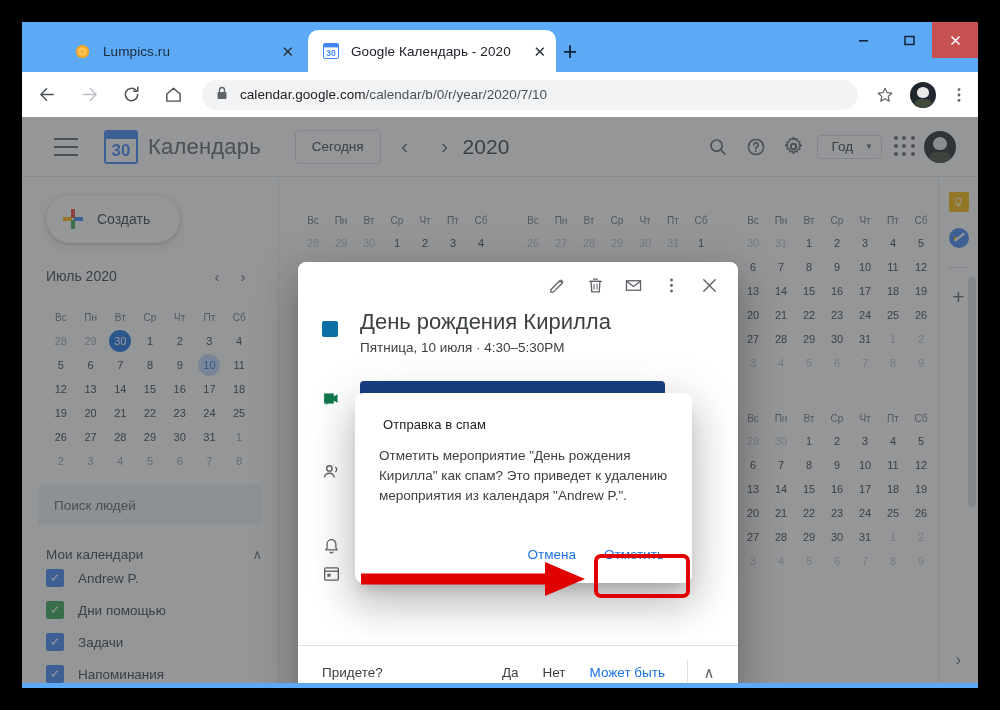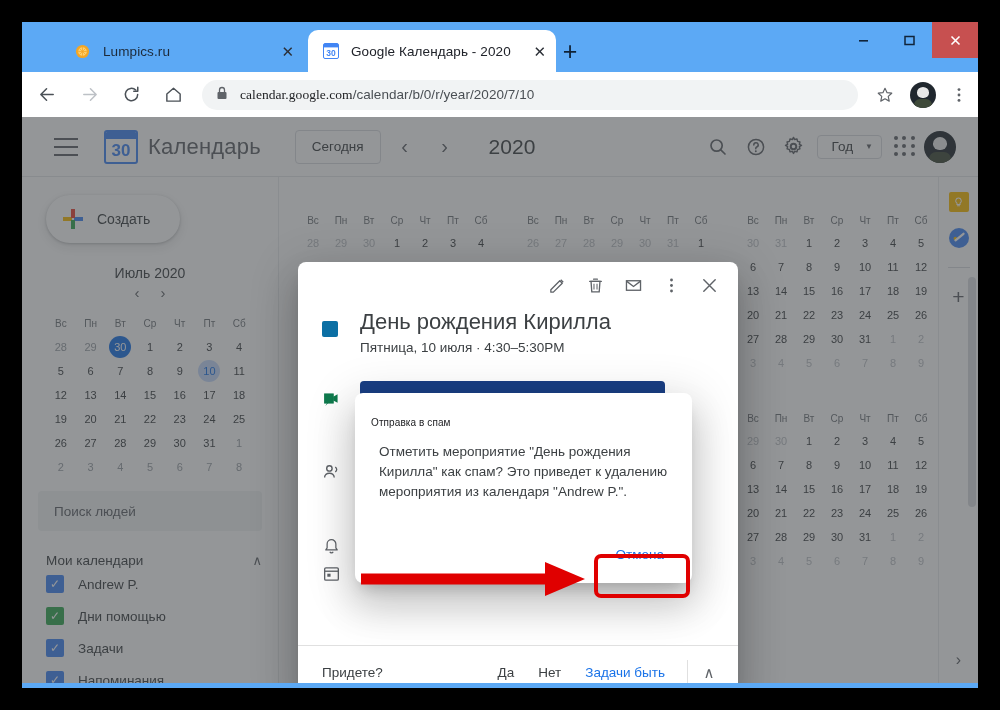--- a/index.html
+++ b/index.html
@@ -89,21 +89,21 @@
     height: 30px;
     background: #f1f3f4;
     border-radius: 15px;
     display: flex; align-items: center;
     padding: 0 14px;
   }
   #omnibox-url {
     font-size: 13.5px; color: #4a4f54;
     margin-left: 12px; letter-spacing: .05px;
   }
-  #omnibox-url .host { color: #202124; font-family: Liberation Serif, serif; }
+  #omnibox-url .host { color: #202124; }
   .tb-right {
     width: 34px; height: 34px;
     display: flex; align-items: center; justify-content: center;
     color: #5f6368; margin-right: 2px;
   }
   #avatar-btn {
     width: 26px; height: 26px; border-radius: 50%;
     background: #20272e; overflow: hidden; position: relative;
     margin: 0 6px;
   }
@@ -169,21 +169,21 @@
     border: 1px solid #dadce0; border-radius: 4px;
     font-size: 13.5px; color: #3c4043;
     display: flex; align-items: center;
   }
   .hdr-arrow {
     width: 32px; height: 32px; margin-left: 8px;
     display: flex; align-items: center; justify-content: center;
     color: #5f6368; font-size: 20px;
   }
   #hdr-year {
-    margin-left: 28px; font-size: 21px; color: #3c4043; font-weight: 400;
+    margin-left: 2px; font-size: 21px; color: #3c4043; font-weight: 400;
   }
   .hdr-right-icon {
     width: 38px; height: 38px;
     display: flex; align-items: center; justify-content: center;
     color: #5f6368;
   }
   #view-select {
     height: 24px; padding: 0 8px 0 14px; margin: 0 4px;
     border: 1px solid #dadce0; border-radius: 4px;
     display: flex; align-items: center; gap: 12px;
@@ -225,22 +225,21 @@
   .plus-icon { position: relative; width: 20px; height: 20px; }
   .plus-icon i { position: absolute; display: block; }
   .plus-icon .a { left: 0;  top: 8px; width: 9px; height: 4px; background: #fbbc05; }
   .plus-icon .b { left: 11px; top: 8px; width: 9px; height: 4px; background: #4285f4; }
   .plus-icon .c { left: 8px; top: 0; width: 4px; height: 9px; background: #ea4335; }
   .plus-icon .d { left: 8px; top: 11px; width: 4px; height: 9px; background: #34a853; }
 
   #mini-cal { margin: 22px 24px 0 24px; width: 208px; }
   #mini-cal-head {
     display: flex; align-items: center; justify-content: space-between;
-    margin-bottom: 10px;
-    flex-direction: column;
+    margin-bottom: 20px;
   }
   #mini-cal-title { font-size: 14px; color: #3c4043; font-weight: 500; }
   #mini-cal-head .arrows { display: flex; gap: 4px; }
   #mini-cal-head .arrows span {
     width: 22px; height: 22px; display: flex; align-items: center; justify-content: center;
     color: #5f6368; font-size: 15px;
   }
   .mc-grid { display: grid; grid-template-columns: repeat(7, 1fr); }
   .mc-grid .dow {
     font-size: 10px; color: #70757a; text-align: center;
@@ -392,22 +391,22 @@
   
   #spam-dialog {
     position: absolute; left: 333px; top: 276px;
     width: 337px; height: 190px;
     background: #fff;
     border-radius: 8px;
     box-shadow: 0 24px 38px 3px rgba(0,0,0,.14), 0 9px 46px 8px rgba(0,0,0,.12), 0 11px 15px -7px rgba(0,0,0,.2);
     z-index: 60;
   }
   #spam-title {
-    font-size: 10px; color: #202124; font-weight: 400;
-    padding: 24px 24px 0 16px; letter-spacing: .1px;
+    font-size: 13px; color: #202124; font-weight: 400;
+    padding: 24px 24px 0 28px; letter-spacing: .1px;
   }
   #spam-text {
     font-size: 13.5px; color: #3c4043; line-height: 20px;
     padding: 14px 24px 0 24px;
   }
   #spam-actions {
     position: absolute; right: 16px; bottom: 12px;
     display: flex; align-items: center; gap: 4px;
   }
   .dlg-btn {
@@ -1123,32 +1122,33 @@
           </div>
           <div id="calsrc-text">ajaan9600@gmail.com</div>
         </div>
       </div>
 
       <div id="rsvp-bar">
         <span id="rsvp-label">Придете?</span>
         <span style="margin-left:auto;display:flex;align-items:center;">
           <span class="rsvp-btn">Да</span>
           <span class="rsvp-btn">Нет</span>
-          <span class="rsvp-btn sel">Задачи быть</span>
+          <span class="rsvp-btn sel">Может быть</span>
           <span id="rsvp-sep"></span>
           <span id="rsvp-chev">∧</span>
         </span>
       </div>
     </div>
 
     <div id="spam-dialog">
       <div id="spam-title">Отправка в спам</div>
       <div id="spam-text">Отметить мероприятие "День рождения Кирилла" как спам? Это приведет к удалению мероприятия из календаря "Andrew P.".</div>
       <div id="spam-actions">
         <div class="dlg-btn">Отмена</div>
+        <div class="dlg-btn">Отметить</div>
       </div>
     </div>
 
     <svg id="anno-arrow" width="230" height="40" viewBox="0 0 230 40">
       <path d="M2 20h190" stroke="#e00000" stroke-width="11" stroke-linecap="butt"></path>
       <path d="M186 3l40 17-40 17z" fill="#e00000"></path>
     </svg>
     <div id="anno-box"></div>
 
   </div>

